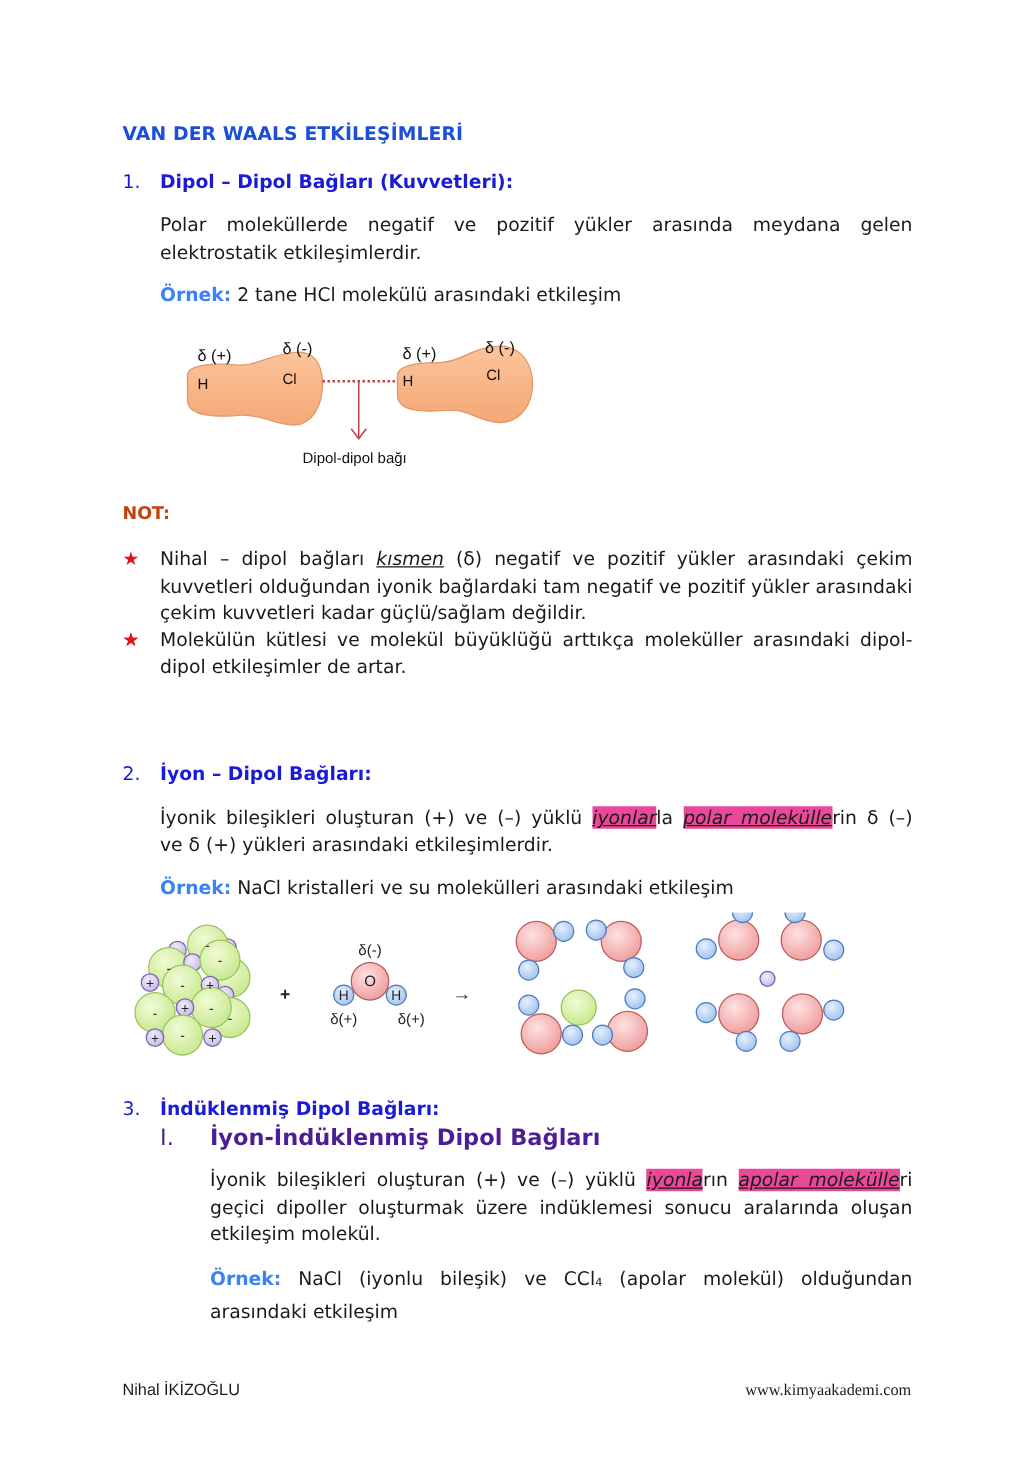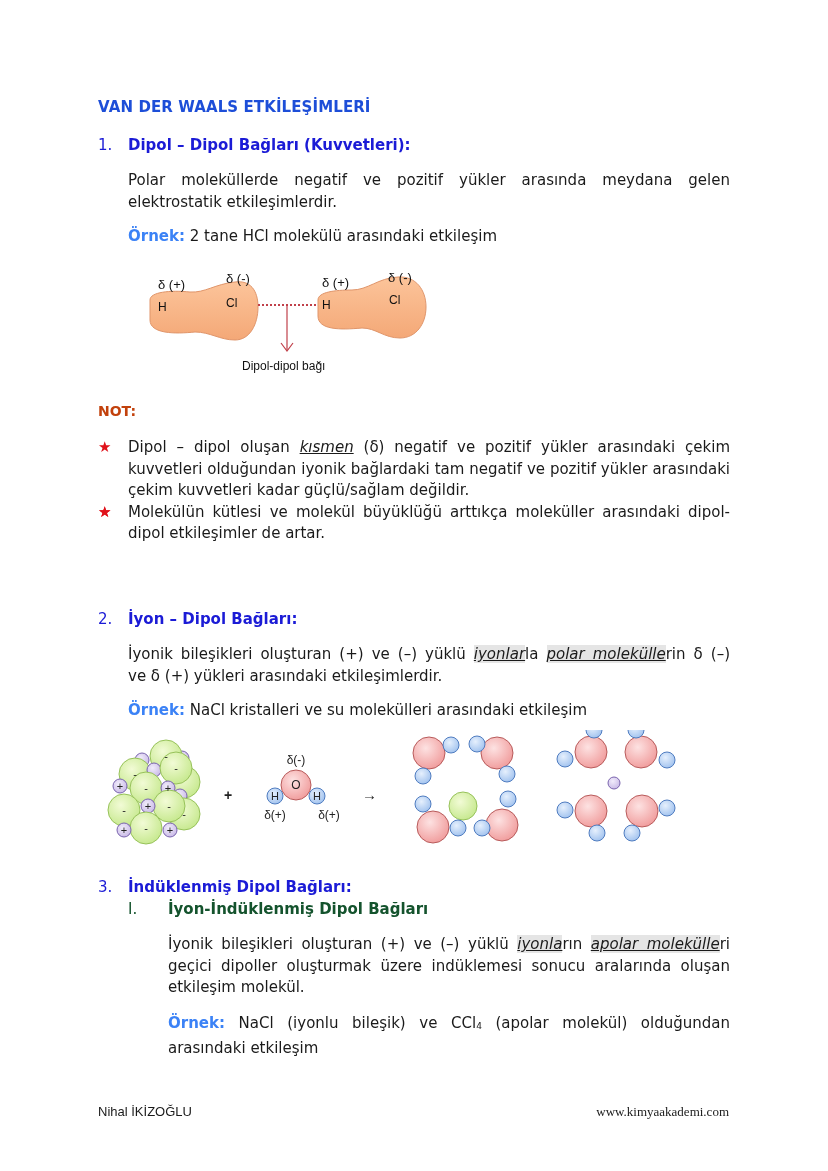--- a/index.html
+++ b/index.html
@@ -2,30 +2,30 @@
 <html><head>
 <meta charset="utf-8">
 <style>
   html, body { margin:0; padding:0; background:#ffffff; }
   body { width:828px; height:1171px; position:relative; overflow:hidden;
          font-family:"DejaVu Sans", sans-serif; color:#1a1a1a; }
   .abs { position:absolute; }
   .title { left:98px; top:98px; font-size:15px; font-weight:bold; color:#1d4ed8; letter-spacing:0.1px; }
   .h1 { font-size:15px; font-weight:bold; color:#1b1bd6; }
   .h1 .num { display:inline-block; width:30px; color:#1b1bd6; font-weight:normal; }
-  .h2 { font-size:15px; font-weight:bold; color:#14532d; }
+  .h2 { font-size:18px; font-weight:bold; color:#4c1d95; }
   .h2 .num { display:inline-block; width:40px; font-weight:normal; }
   .para { font-size:15px; line-height:21.5px; text-align:justify; text-align-last:left; color:#1a1a1a; }
   .para .oneline { text-align-last:justify; }
   .ornek { color:#3b82f6; font-weight:bold; }
   .note { left:98px; top:403px; font-size:14px; font-weight:bold; color:#c2410c; }
   .bullets { left:98px; width:632px; }
   .bullet { position:relative; padding-left:30px; font-size:15px; line-height:21.5px; text-align:justify; }
   .bullet .star { position:absolute; left:0; top:0; color:#e0121b; font-size:15px; }
-  .hl { background:#e5e5e5; font-style:italic; text-decoration:underline; }
+  .hl { background:#ec4899; font-style:italic; text-decoration:underline; }
   .ul-i { font-style:italic; text-decoration:underline; }
   .footer { font-family:"Liberation Sans", sans-serif; font-size:13px; color:#1a1a1a; }
   sub.small { font-size:9px; vertical-align:-1px; }
   svg text { font-family:"Liberation Sans", sans-serif; }
 </style>
 </head>
 <body>
 
 <div class="abs title">VAN DER WAALS ETKİLEŞİMLERİ</div>
 
@@ -68,21 +68,21 @@
   <text x="182" y="47" font-size="12" fill="#111">H</text>
   <text x="249" y="42" font-size="12" fill="#111">Cl</text>
   <text x="102" y="108" font-size="12" fill="#111">Dipol-dipol bağı</text>
 </svg>
 
 <div class="abs note">NOT:</div>
 
 <div class="abs bullets" style="top:437px;">
   <div class="bullet">
     <span class="star">★</span>
-    <span>Dipol – dipol oluşan </span><span class="ul-i">kısmen</span><span> (δ) negatif ve pozitif yükler arasındaki çekim kuvvetleri olduğundan iyonik bağlardaki tam negatif ve pozitif yükler arasındaki çekim kuvvetleri kadar güçlü/sağlam değildir.</span>
+    <span>Nihal – dipol bağları </span><span class="ul-i">kısmen</span><span> (δ) negatif ve pozitif yükler arasındaki çekim kuvvetleri olduğundan iyonik bağlardaki tam negatif ve pozitif yükler arasındaki çekim kuvvetleri kadar güçlü/sağlam değildir.</span>
   </div>
   <div class="bullet">
     <span class="star">★</span>
   </div>
   <div class="bullet">
     <span class="star">★</span>
     <span>Molekülün kütlesi ve molekül büyüklüğü arttıkça moleküller arasındaki dipol-dipol etkileşimler de artar.</span>
   </div>
 </div>
 

